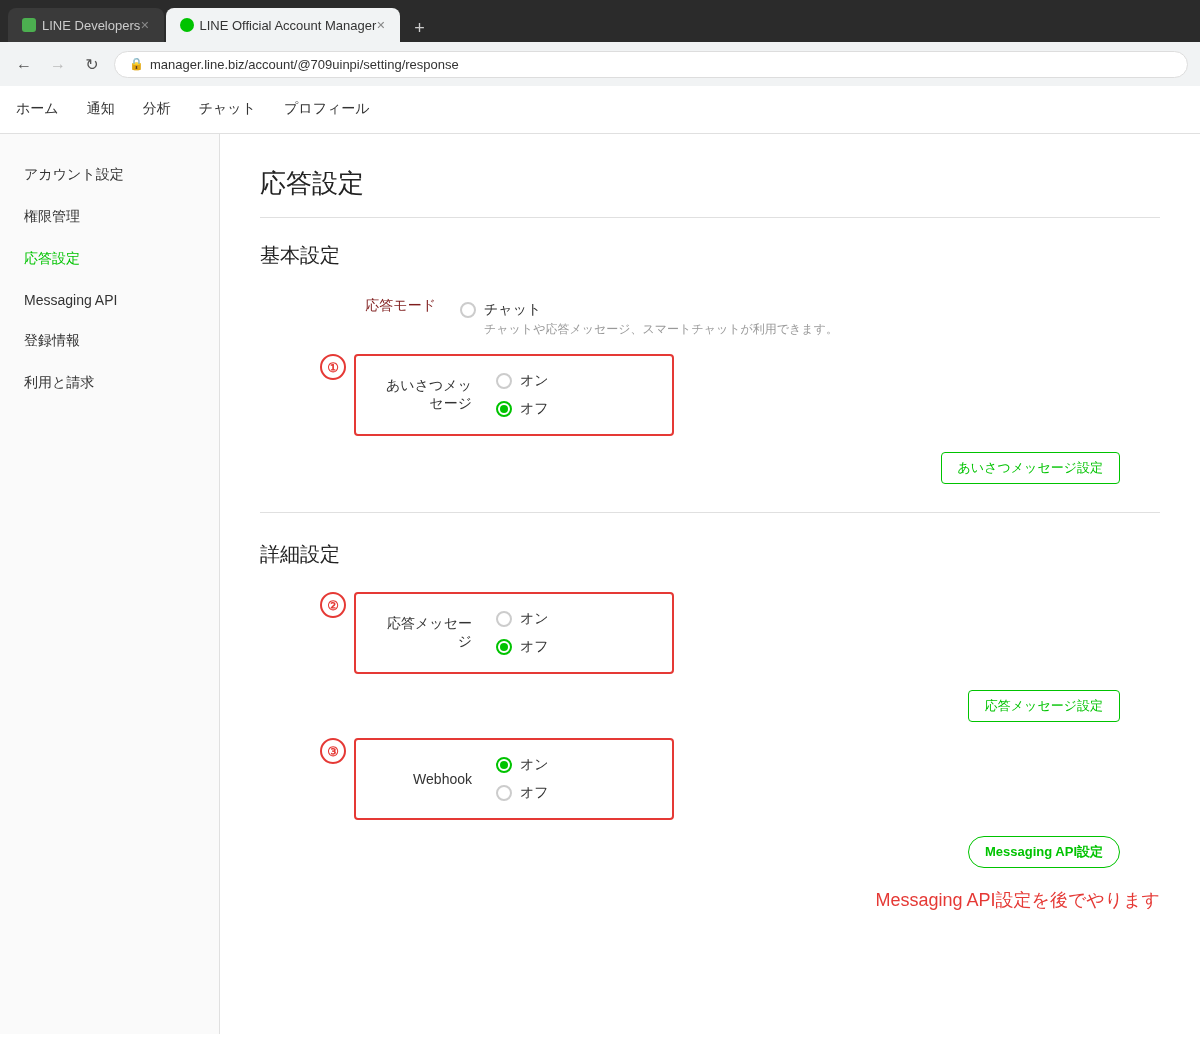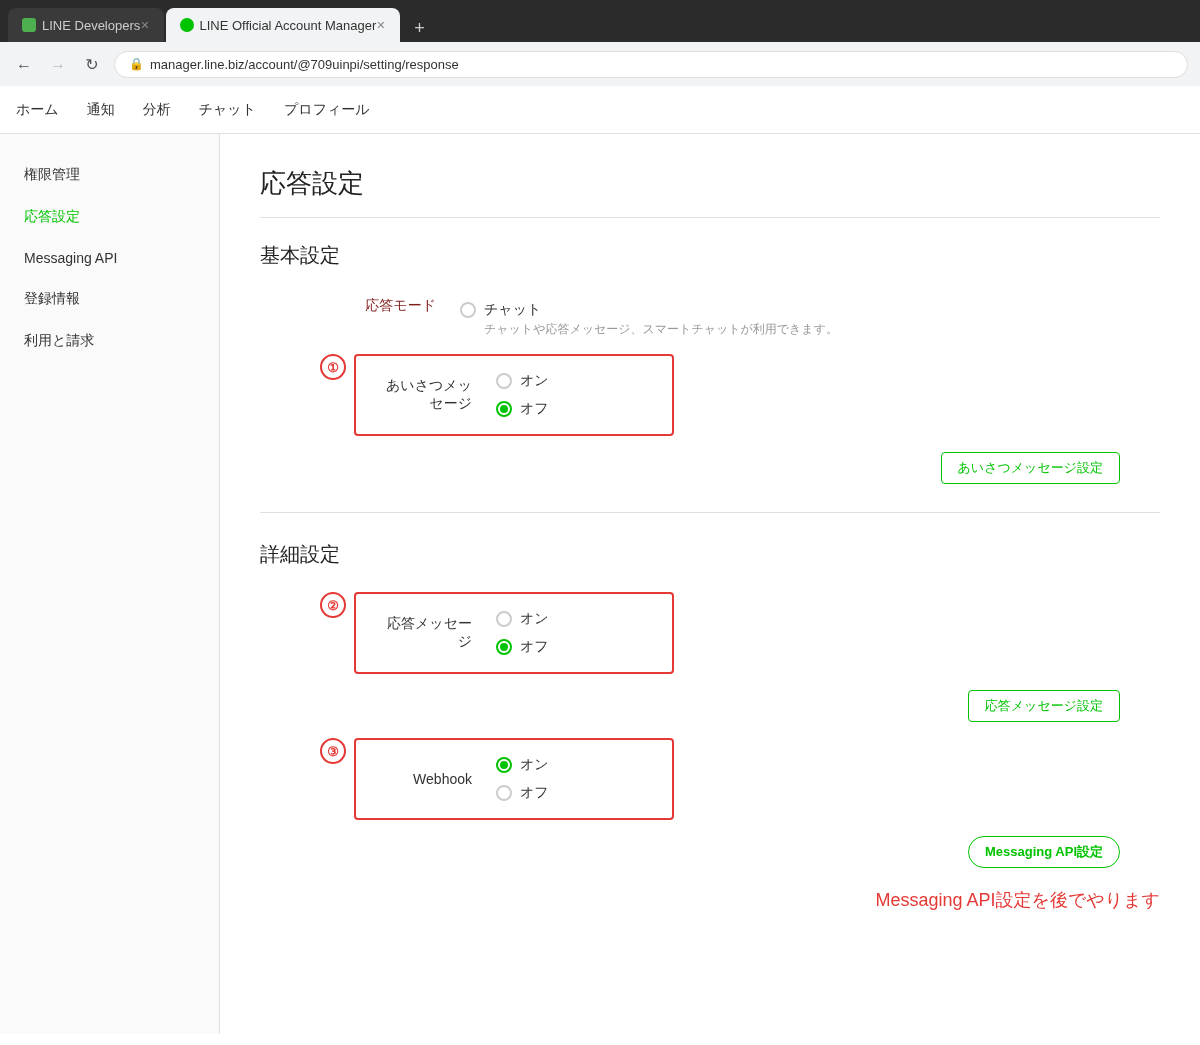--- a/index.html
+++ b/index.html
@@ -17,21 +17,21 @@
     .tab-add { width: 28px; height: 28px; display: flex; align-items: center; justify-content: center; color: #ccc; font-size: 18px; cursor: pointer; margin-left: 4px; }
 
     .address-bar { background: #f1f3f4; padding: 6px 12px; display: flex; align-items: center; gap: 10px; height: 44px; }
     .nav-btn { width: 24px; height: 24px; display: flex; align-items: center; justify-content: center; color: #555; font-size: 16px; cursor: pointer; }
     .nav-btn.disabled { color: #bbb; cursor: default; }
     .url-bar { flex: 1; background: #fff; border: 1px solid #ddd; border-radius: 20px; padding: 5px 14px; font-size: 13px; color: #333; display: flex; align-items: center; gap: 6px; }
     .url-lock { color: #555; font-size: 12px; }
     .url-text { color: #333; }
 
     
-    .top-nav { background: #fff; border-bottom: 1px solid #e0e0e0; display: flex; align-items: center; padding: 0 16px; height: 48px; gap: 28px; }
+    .top-nav { background: #fff; border-bottom: 1px solid #e0e0e0; display: flex; align-items: flex-start; padding: 0 16px; height: 48px; gap: 28px; }
     .top-nav-item { font-size: 14px; color: #333; cursor: pointer; padding: 14px 0; }
 
     
     .layout { display: flex; min-height: 900px; }
 
     
     .sidebar { width: 220px; border-right: 1px solid #e0e0e0; padding: 20px 0; background: #fafafa; flex-shrink: 0; }
     .sidebar-item { padding: 12px 24px; font-size: 14px; color: #333; cursor: pointer; }
     .sidebar-item.active { color: #00c300; }
 
@@ -109,20 +109,21 @@
   <span class="top-nav-item">ホーム</span>
   <span class="top-nav-item">通知</span>
   <span class="top-nav-item">分析</span>
   <span class="top-nav-item">チャット</span>
   <span class="top-nav-item">プロフィール</span>
 </div>
 
 <div class="layout">
 
   <div class="sidebar">
+    <div class="sidebar-item">アカウント設定</div>
     <div class="sidebar-item">権限管理</div>
     <div class="sidebar-item active">応答設定</div>
     <div class="sidebar-item">Messaging API</div>
     <div class="sidebar-item">登録情報</div>
     <div class="sidebar-item">利用と請求</div>
   </div>
 
   <div class="main-content">
     <h1 class="page-title">応答設定</h1>
 

